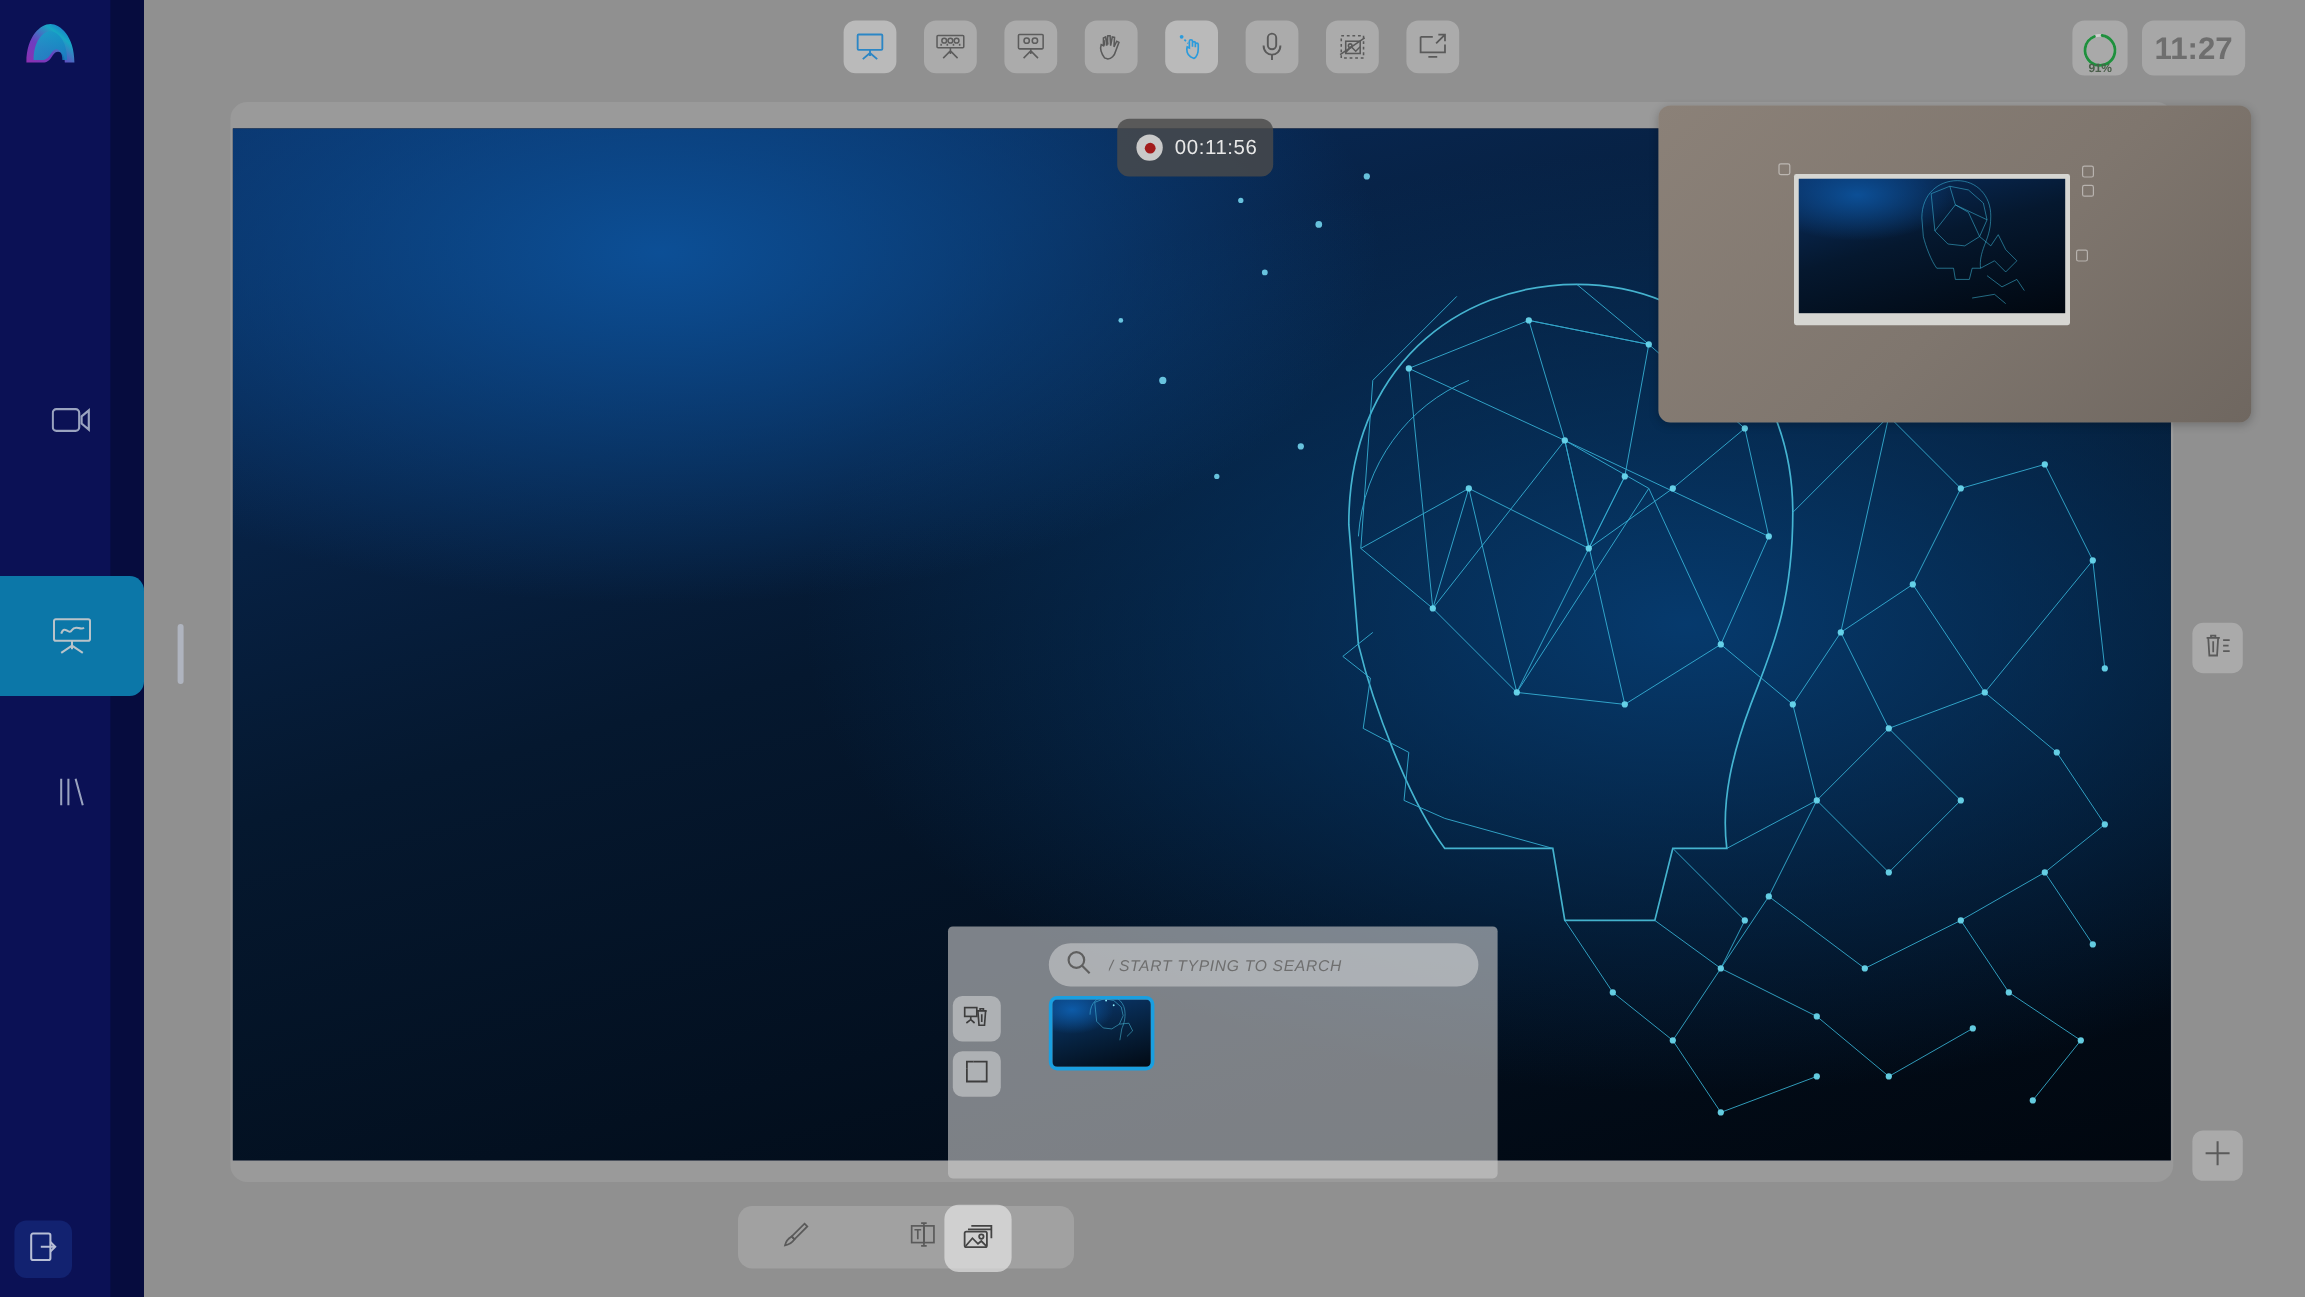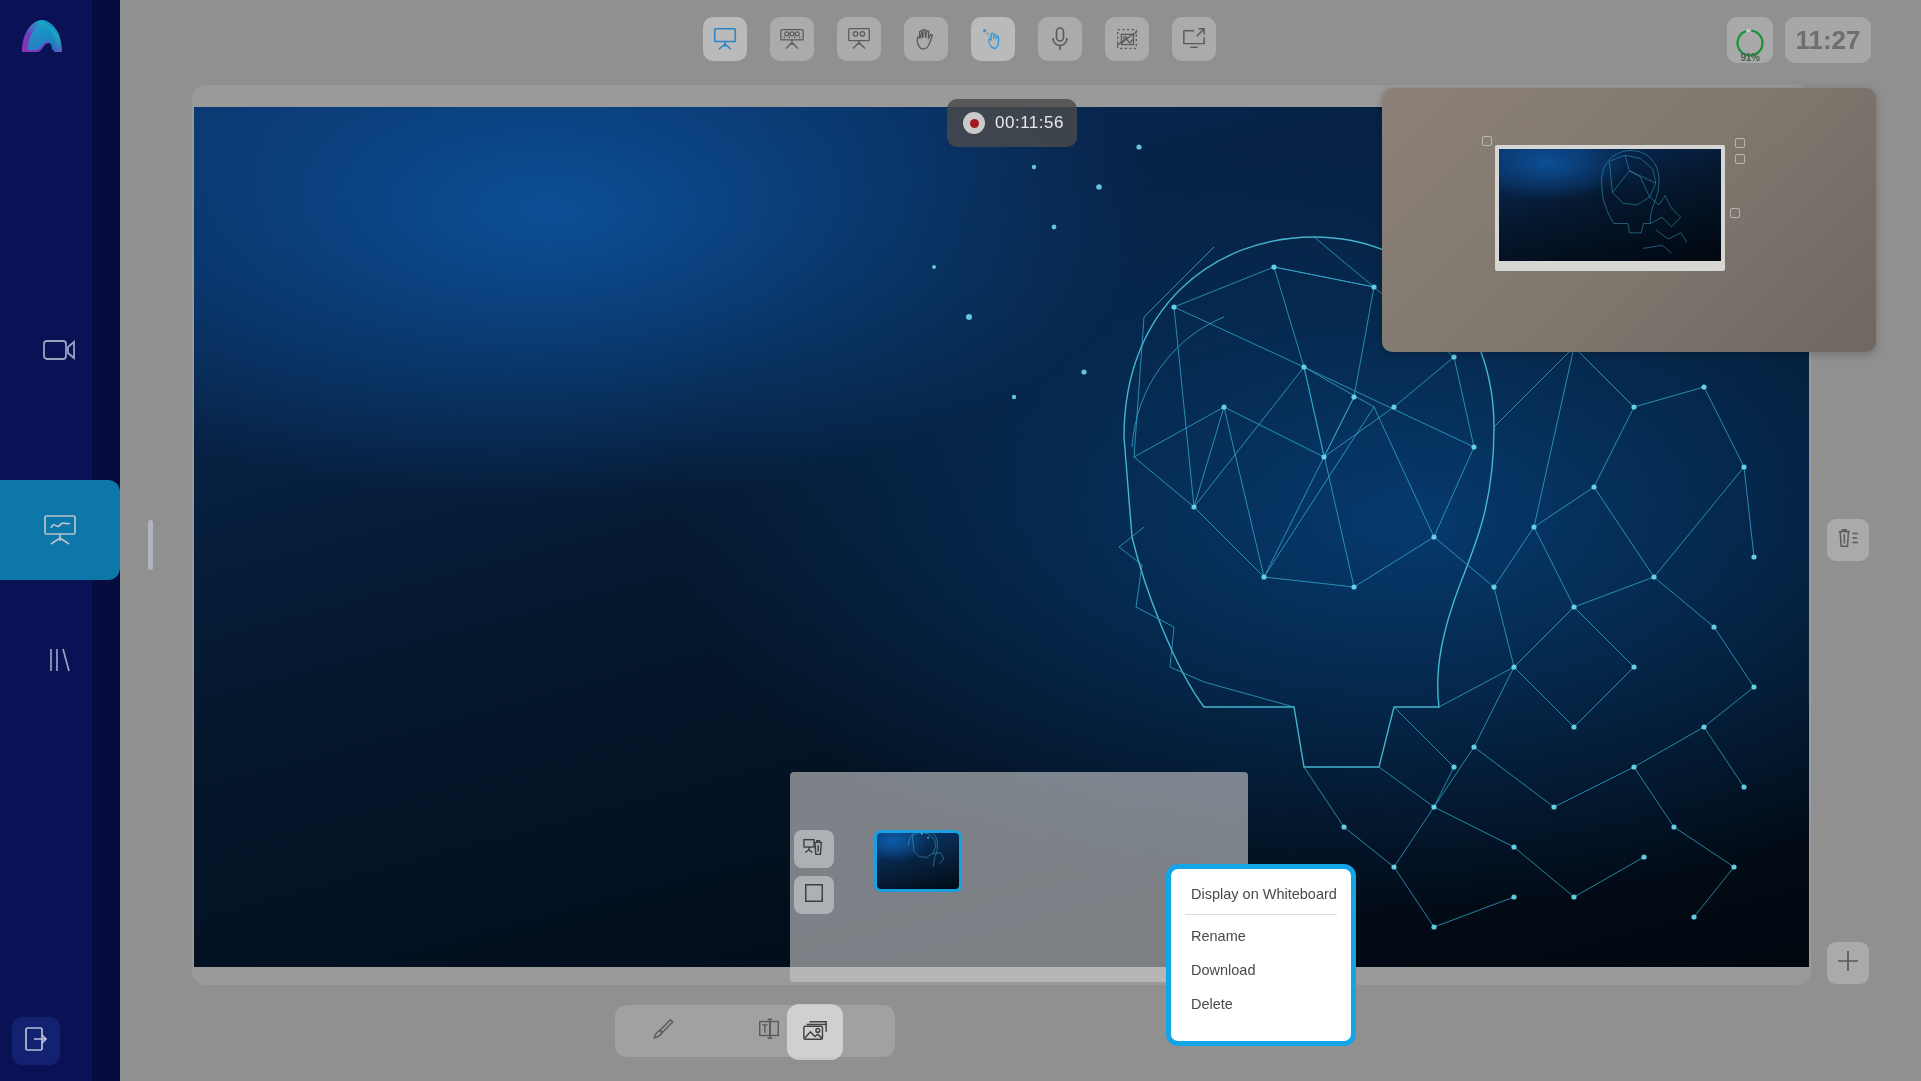--- a/index.html
+++ b/index.html
@@ -122,21 +122,20 @@
     opacity: 0.95;
   }
 
   
   .rec-pill {
     position: absolute; left: 811px; top: 99px;
     width: 130px; height: 48px; border-radius: 10px;
     background: rgba(75,75,75,0.82);
     display: flex; align-items: center; gap: 10px;
     padding-left: 16px;
-    margin-left: 16px;
   }
   .rec-dot {
     width: 22px; height: 22px; border-radius: 50%;
     background: #c9c9c9;
     display:flex; align-items:center; justify-content:center;
   }
   .rec-dot i {
     width: 9px; height: 9px; border-radius: 50%;
     background: #a21b1b; display:block;
   }
@@ -618,20 +617,29 @@
           <rect x="3" y="10" width="20" height="14" rx="1.5"></rect>
           <circle cx="18" cy="14.5" r="2"></circle>
           <path d="M4 23 L10 16 L15 21 L18 18.5 L22.5 23"></path>
         </svg>
       </span>
     </div>
   </div>
 
   <div class="lib-panel">
 
+    <div class="lib-search">
+      <span>
+        <svg width="22" height="22" viewBox="0 0 22 22" fill="none" stroke="#5f5f5f" stroke-width="1.8">
+          <circle cx="9" cy="9" r="6.5"></circle>
+            <path d="M13.8 13.8 L20 20"></path>
+        </svg>
+      </span>
+      <input class="lib-search-input" type="text" placeholder="/ START TYPING TO SEARCH" style="">
+    </div>
 
     <div class="lib-sideicons">
       <div class="lib-side-btn">
         <span>
           <svg width="24" height="22" viewBox="0 0 26 24" fill="none" stroke="#3d3d3d" stroke-width="1.5">
             <rect x="2" y="4" width="11" height="8"></rect>
             <path d="M7.5 12 L7.5 16 M7.5 15 L3.5 18 M7.5 15 L11 18"></path>
             <path d="M13 7 L22 7 M16 7 L16 5 L19 5 L19 7"></path>
             <path d="M14 7 L15 20 L20 20 L21 7"></path>
             <path d="M17.5 10 L17.5 17"></path>
@@ -658,21 +666,14 @@
           <path d="M560 430 L660 420 L700 500 L640 560"></path>
         </g>
         <g fill="#8fefff">
             <circle cx="420" cy="180" r="10"></circle>
             <circle cx="500" cy="230" r="10"></circle>
           </g>
       </svg>
     </div>
   </div>
 
-  <div class="ctx">
-    <div class="ctx-item">Display on Whiteboard</div>
-    <div class="ctx-sep"></div>
-    <div class="ctx-item">Rename</div>
-    <div class="ctx-item">Download</div>
-    <div class="ctx-item">Delete</div>
-  </div>
 
 </div>
 
 </body></html>

